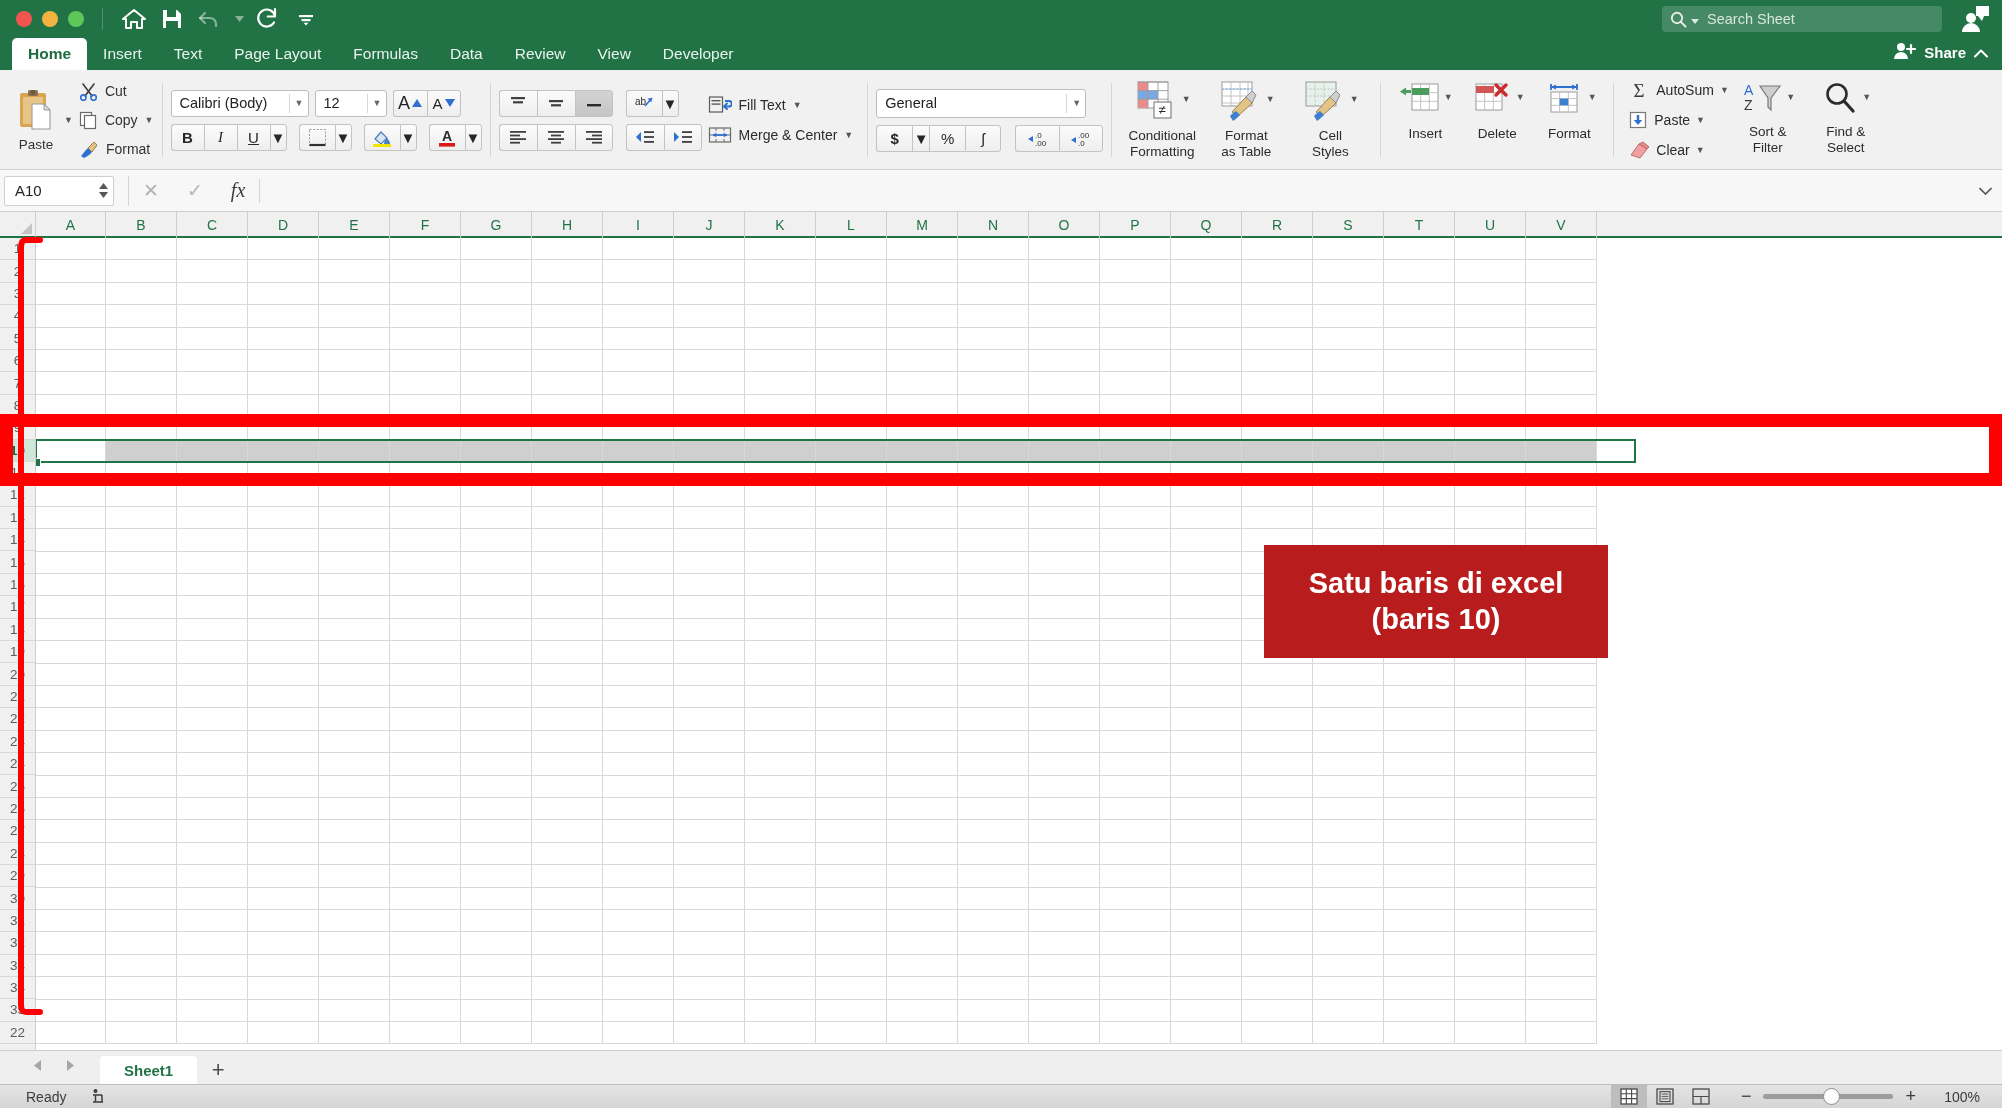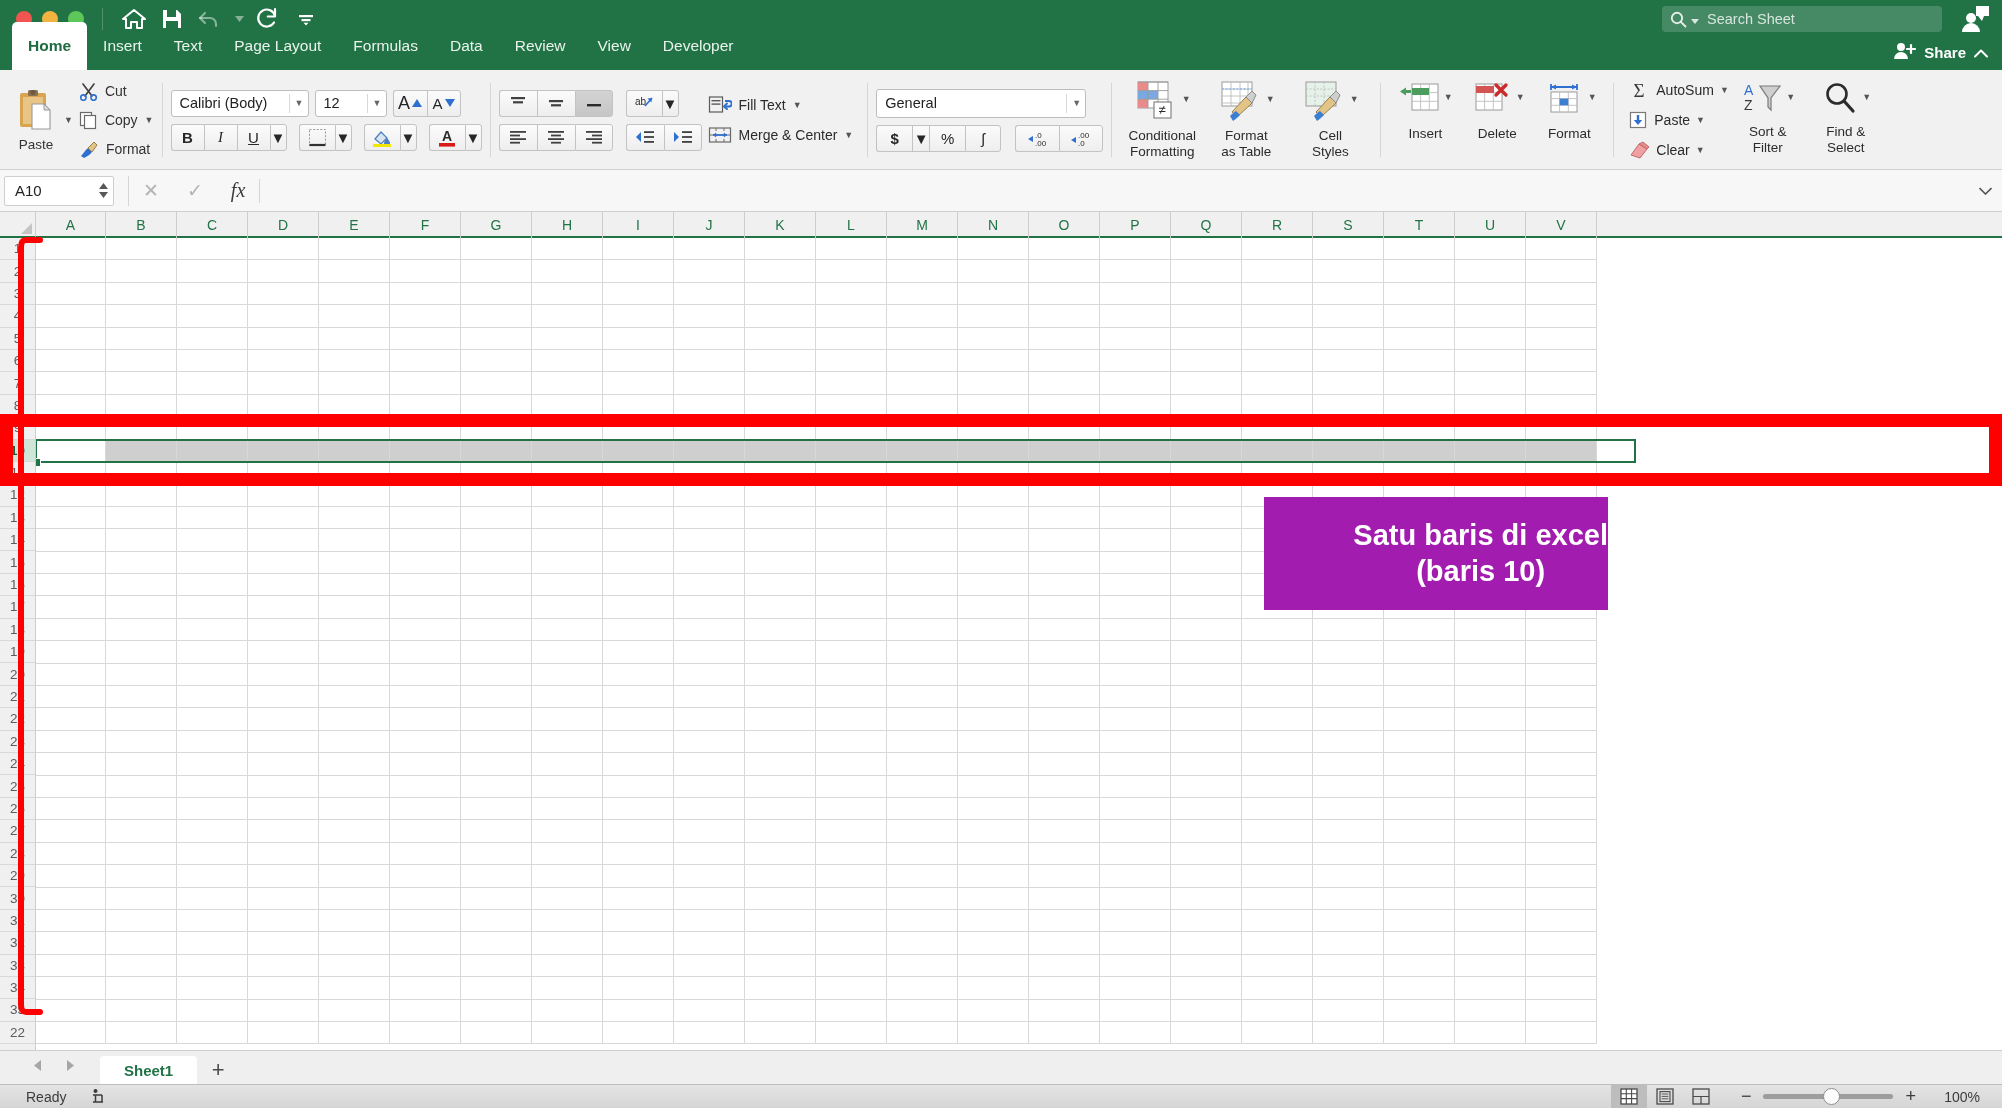--- a/index.html
+++ b/index.html
@@ -43,21 +43,21 @@
   .search-caret { margin-right: 8px; }
   .search-text { color: rgba(255,255,255,.78); font-size: 14.5px; }
   .person-icon { position: absolute; right: 12px; top: 5px; }
 
   
   .tabstrip {
     position: absolute; left: 0; top: 38px; width: 2002px; height: 32px;
     background: #217346; display: flex; align-items: flex-end; padding-left: 12px;
   }
   .tab {
-    height: 48px; padding: 0 16px; display: flex; align-items: center;
+    height: 16px; padding: 16px 16px; display: flex; align-items: center;
     color: #e9f3ec; font-size: 15.5px; white-space: nowrap;
   }
   .tab.active {
     background: #ffffff; color: #1d6b41; font-weight: bold;
     border-radius: 5px 5px 0 0;
   }
   .share-wrap {
     position: absolute; right: 14px; top: 4px; display: flex; align-items: center; gap: 8px;
     color: #ffffff; font-size: 15px;
   }
@@ -194,22 +194,22 @@
     border: 1px solid #ffffff; z-index: 7;
   }
 
   
   .annot { position: absolute; z-index: 30; pointer-events: none; }
   .red-rect {
     border: 13px solid #ff0000;
   }
   .callout {
     position: absolute; z-index: 40;
-    background: #a21caf; display: flex; align-items: center; justify-content: flex-end;
-    color: #ffffff; font-weight: bold; text-align: center; line-height: 1.22;
+    background: #b91c1c; display: flex; align-items: center; justify-content: center;
+    color: #ffffff; font-weight: bold; text-align: center; line-height: 1.22; margin-top: 48px;
   }
   .callout.c1 { font-size: 29px; }
   .callout.c2 { font-size: 26px; }
 
   
   .sheetbar {
     position: absolute; left: 0; top: 1050px; width: 2002px; height: 34px;
     background: #efefef; border-top: 1px solid #cdcdcd; display: flex; align-items: flex-end;
   }
   .nav-arrows { display: flex; align-items: center; gap: 18px; padding: 0 22px 7px 30px; }

